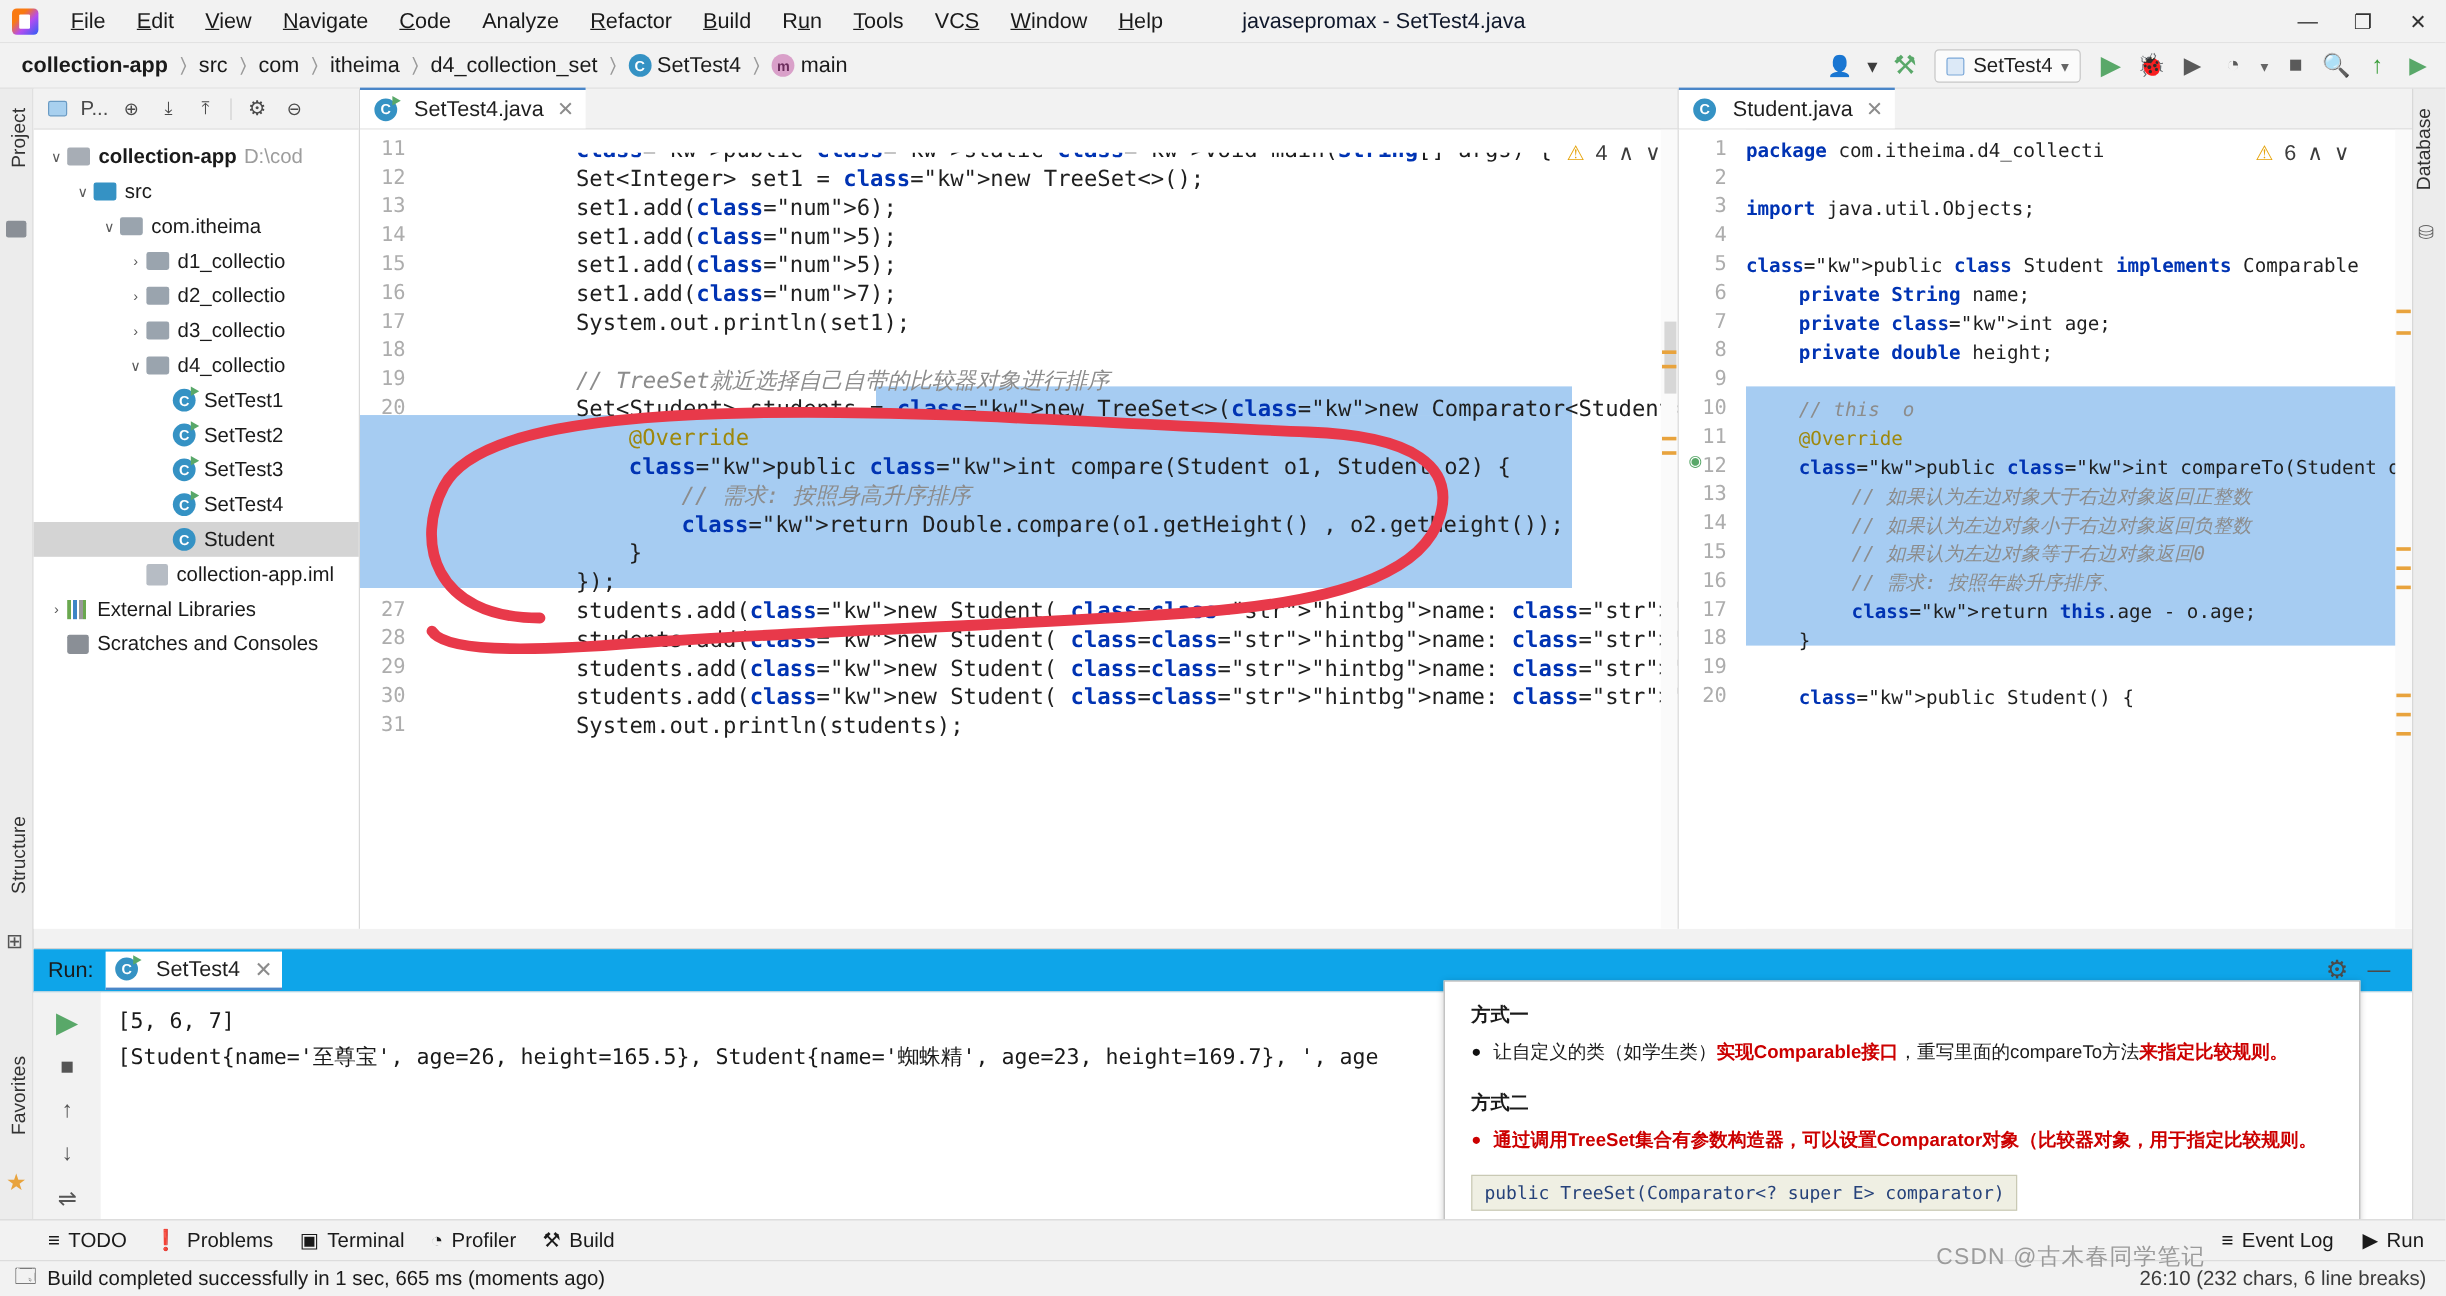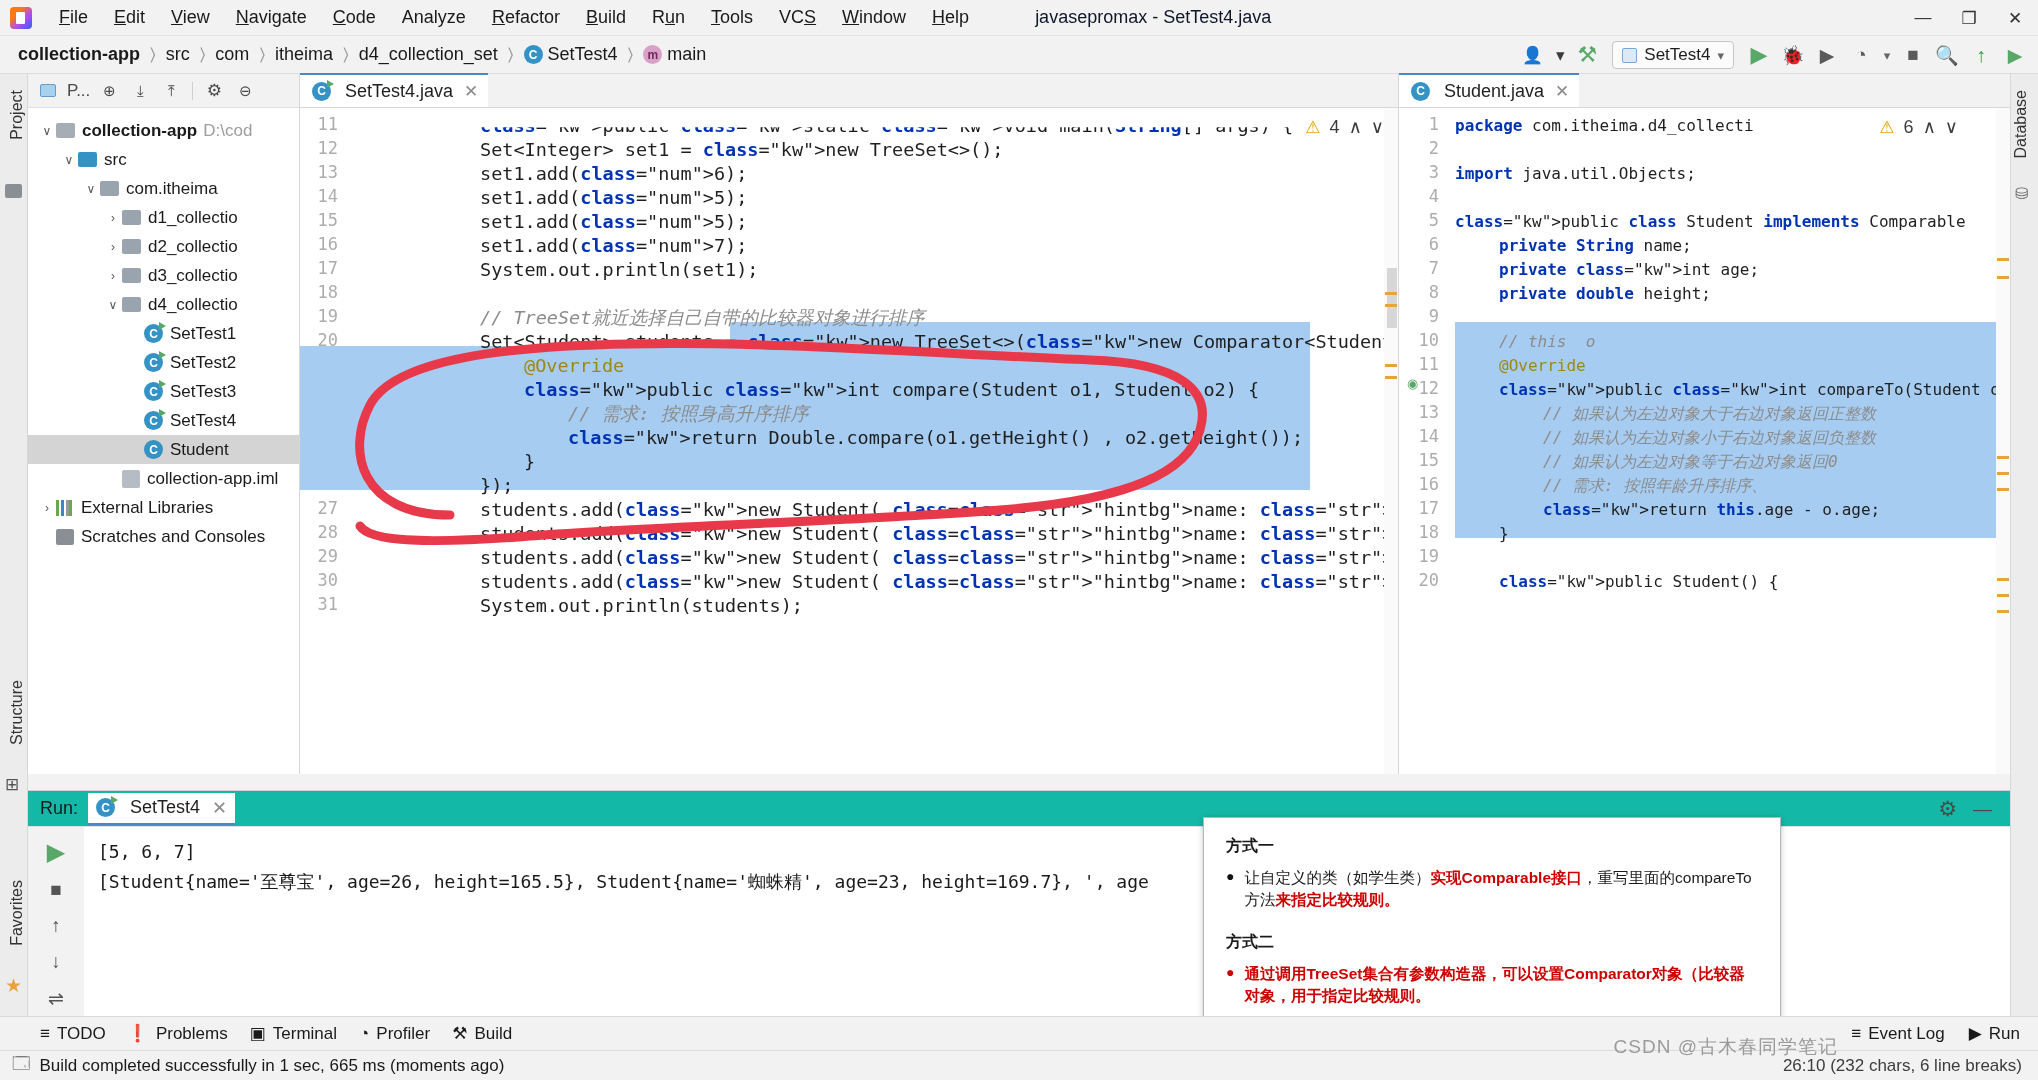--- a/index.html
+++ b/index.html
@@ -200,21 +200,21 @@
 
   
   .redloop { position:absolute; left:300px; top:330px; width:920px; height:320px; pointer-events:none; }
 
   
   .runpanel {
     position:absolute; left:28px; top:790px; width:1982px; height:226px;
     background:#fff; border-top:1px solid #d3d3d3;
   }
   .run-header {
-    height:36px; background:#14b8a6; display:flex; align-items:center; gap:10px;
+    height:36px; background:#0ea5e9; display:flex; align-items:center; gap:10px;
     padding-left:12px; border-bottom:1px solid #e0e0e0;
   }
   .run-label { font-size:18px; color:#1a1a1a; }
   .run-tab {
     display:flex; align-items:center; gap:8px; font-size:18px;
     padding:4px 8px; background:#fff; border-bottom:2px solid #4a86c8;
   }
   .run-hdr-right { margin-left:auto; display:flex; align-items:center; gap:16px; padding-right:18px; }
   .run-side {
     position:absolute; left:0; top:36px; width:56px; height:190px; background:#f2f2f2;
@@ -223,21 +223,21 @@
   .rs-ic { width:30px; height:26px; display:flex; align-items:center; justify-content:center; font-size:19px; color:#555; }
   .console {
     position:absolute; left:56px; top:36px; right:0; height:190px; background:#fff;
     font-family:"DejaVu Sans Mono", monospace; font-size:18px; color:#1a1a1a;
     padding:10px 0 0 14px; overflow:hidden; white-space:nowrap;
   }
   .console div { line-height:30px; }
 
   
   .popup {
-    position:absolute; left:1203px; top:817px; width:578px; height:240px;
+    position:absolute; left:1203px; top:817px; width:764px; height:240px;
     background:#fff; border:1px solid #b5b5b5; box-shadow:0 1px 6px rgba(0,0,0,.22);
     padding:18px 22px; font-size:15.5px; color:#1a1a1a; overflow:hidden;
   }
   .pp-h { font-weight:bold; font-size:16px; margin-bottom:10px; }
   .pp-li { display:flex; gap:10px; align-items:flex-start; line-height:1.45; }
   .dot { font-size:14px; line-height:1.4; }
   .dot.black { color:#111; }
   .dot.red { color:#cc0000; }
   .red { color:#cc0000; font-weight:bold; }
   .allred { color:#cc0000; font-weight:bold; }

